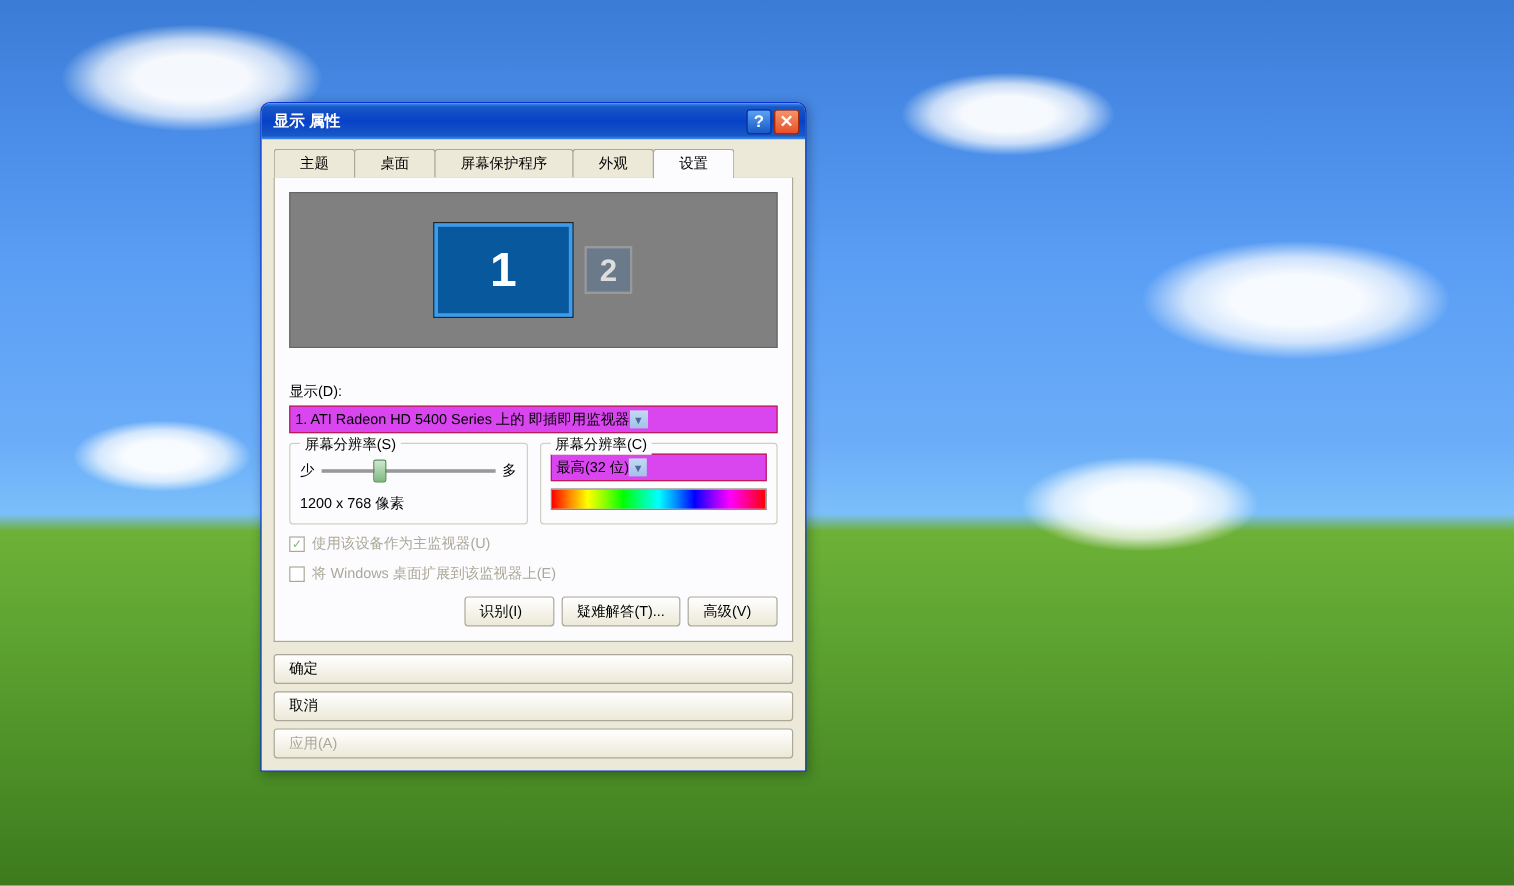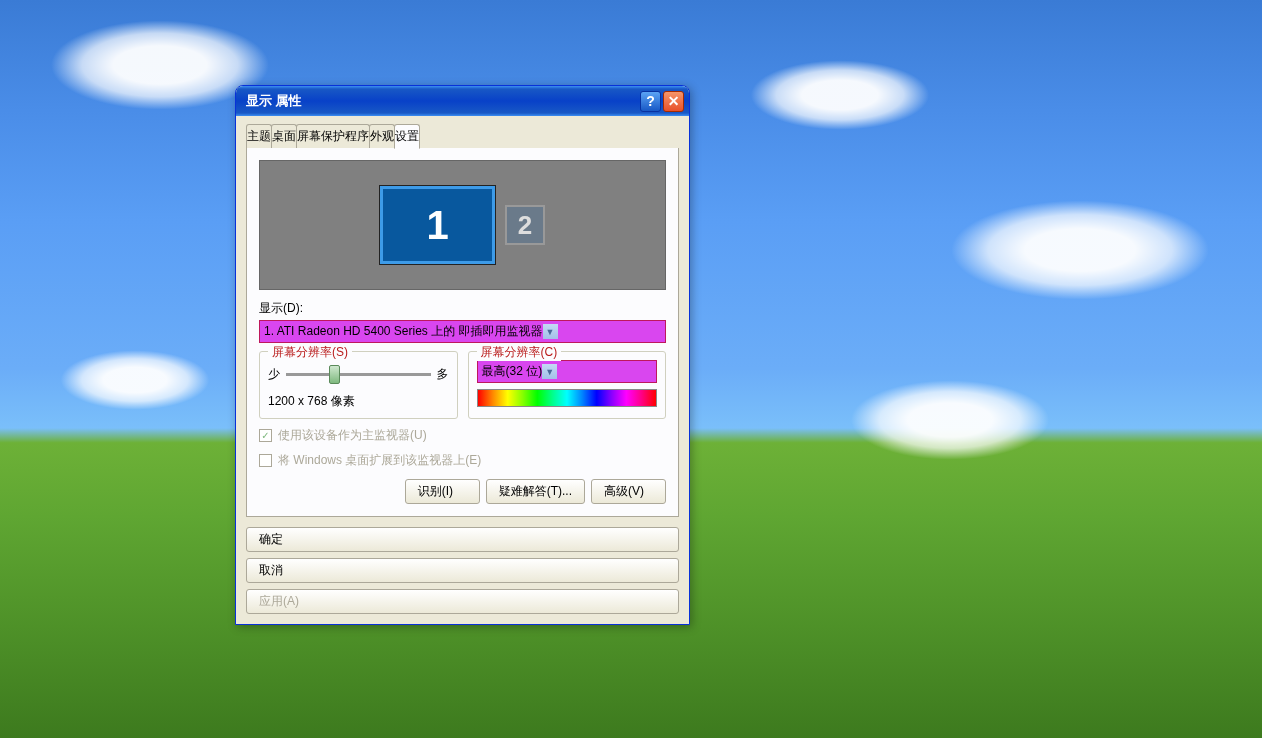--- a/index.html
+++ b/index.html
@@ -17,21 +17,21 @@
     #7abffa 58%, #6db137 60%, #5fa632 70%, #4e9128 85%, #3d7a1e 100%);
   position: relative;
 }
 .cloud {
   position: absolute;
   background: radial-gradient(ellipse, rgba(255,255,255,0.95) 30%, rgba(255,255,255,0.7) 50%, transparent 70%);
   border-radius: 50%;
 }
 .window {
   position: absolute;
-  left: 235px; top: 85px;
+  left: 217px; top: 85px;
   width: 455px;
   background: #ece9d8;
   border: 1px solid #0831d9;
   border-radius: 8px 8px 0 0;
   box-shadow: 2px 2px 10px rgba(0,0,0,0.3);
 }
 .titlebar {
   height: 30px;
   background: linear-gradient(to bottom, #3c8ef3 0%, #1858c5 10%, #0841c8 50%, #1858c5 90%, #3c8ef3 100%);
   border-radius: 7px 7px 0 0;
@@ -51,21 +51,21 @@
   font-weight: bold;
   color: white;
   cursor: pointer;
   font-size: 14px;
 }
 .help-btn { background: linear-gradient(to bottom, #5aa3f5, #1858c5); border: 1px solid #0831a0; }
 .close-btn { background: linear-gradient(to bottom, #f5956a, #e8502a); border: 1px solid #a52a00; }
 .window-body { padding: 8px 10px 10px 10px; }
 .tabs { display: flex; border-bottom: 1px solid #aca899; margin-bottom: -1px; }
 .tab {
-  padding: 3px 0;
+  padding: 3px 21px;
   background: #ece9d8;
   border: 1px solid #aca899;
   border-bottom: none;
   border-radius: 3px 3px 0 0;
   margin-right: -1px;
   cursor: pointer;
   position: relative;
 }
 .tab.active {
   background: #fcfcfe;
@@ -105,21 +105,21 @@
   border: 3px solid #3d9be8;
   box-shadow: 0 0 0 1px #222;
 }
 .monitor-2 {
   width: 40px; height: 40px;
   background: #6a7a8a;
   border: 2px solid #999;
   font-size: 26px;
   color: #ddd;
 }
-.field-row { margin-top: 10px; }
+.field-row { margin-top: 28px; }
 .field-label { margin-bottom: 3px; }
 .dropdown {
   width: 100%;
   border: 1px solid #be185d;
   padding: 2px 4px;
   background: #d946ef;
   display: flex;
   justify-content: flex-start;
   align-items: center;
   cursor: pointer;
@@ -137,21 +137,21 @@
   border: 1px solid #d0d0bf;
   border-radius: 3px;
   padding: 8px;
   position: relative;
 }
 .fieldset-legend {
   position: absolute;
   top: -8px; left: 8px;
   background: #fcfcfe;
   padding: 0 4px;
-  color: #b91c1c;
+  color: #000000;
 }
 .slider-row { display: flex; align-items: center; gap: 6px; margin-top: 6px; }
 .slider-track {
   flex: 1;
   height: 3px;
   background: #999;
   position: relative;
   cursor: pointer;
 }
 .slider-thumb {

